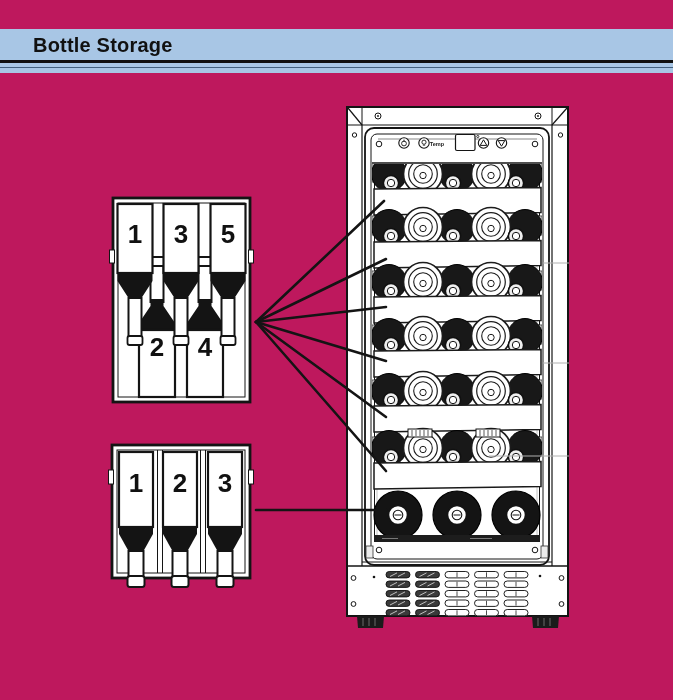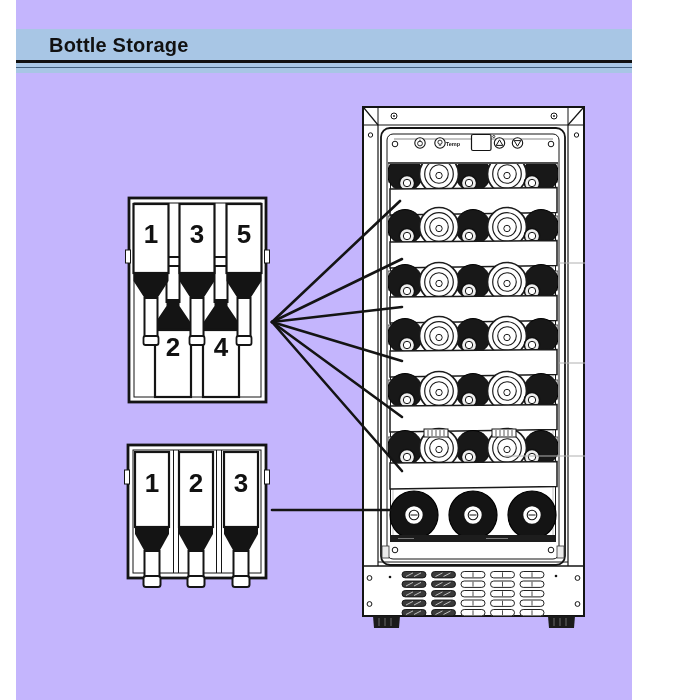--- a/index.html
+++ b/index.html
@@ -1,17 +1,17 @@
 <!DOCTYPE html>
 <html><head>
 <meta charset="utf-8">
 <style>
   html,body{margin:0;padding:0;background:#ffffff;}
-  #stage{position:relative;width:616px;height:700px;background:#c4b5fd;overflow:hidden;
-         font-family:"Liberation Sans",sans-serif;margin-left:16px;}
+  #stage{position:relative;width:673px;height:700px;background:#be185d;overflow:hidden;
+         font-family:"Liberation Sans",sans-serif;}
   .header-band{position:absolute;left:0;top:29px;width:700px;height:44px;background:#a8c6e5;}
   .header-title{position:absolute;left:33px;top:34px;font-size:20px;font-weight:bold;
                 color:#111;letter-spacing:.2px;}
   .header-rule-thick{position:absolute;left:0;top:60px;width:700px;height:3px;background:#101010;}
   .header-rule-thin{position:absolute;left:0;top:67px;width:700px;height:1px;background:#42607e;}
   svg{position:absolute;left:0;top:0;}
   text{font-family:"Liberation Sans",sans-serif;}
   .num{font-size:26px;font-weight:bold;fill:#111;}
   .tiny{font-size:5.6px;font-weight:bold;fill:#222;}
 </style>

